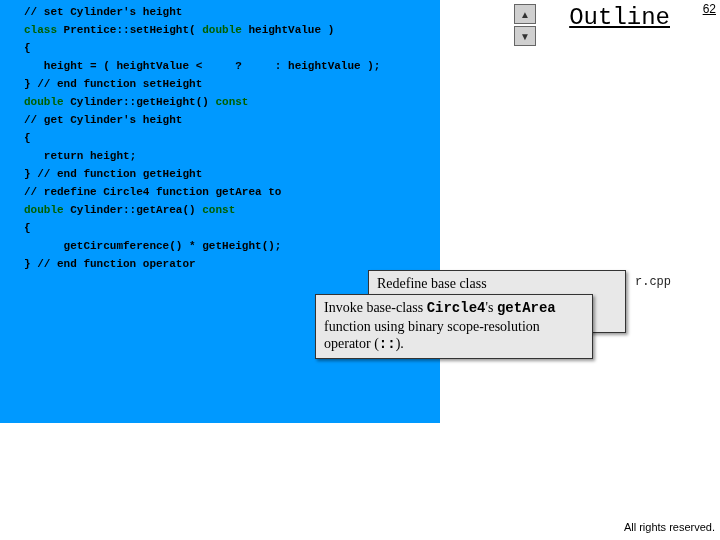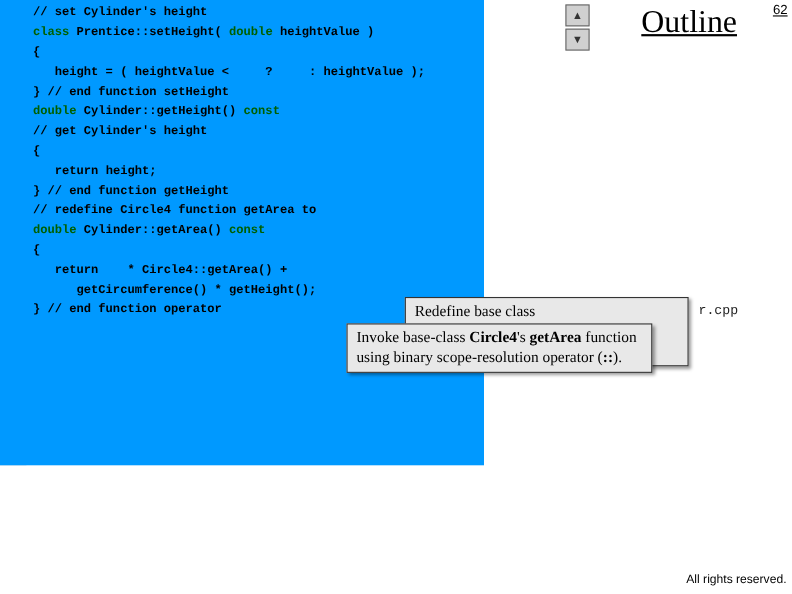--- a/index.html
+++ b/index.html
@@ -33,21 +33,21 @@
     height: 420px;
     background: #d0d0d0;
     text-align: right;
     padding-top: 3px;
     font-family: "Courier New", monospace;
     font-size: 11px;
     font-weight: bold;
     line-height: 18px;
   }
   .ln { padding-right: 2px; color:#222; }
-  .code-line { padding-left: 30px; white-space: pre; color:#000; }
+  .code-line { white-space: pre; color:#000;margin-left:24px; }
   .kw-void { color: #006000; }
   .kw-double { color: #006000; }
   .kw-return { color:#000; }
   .nav-btns {
     position: absolute;
     right: 184px;
     top: 4px;
     display: flex;
     flex-direction: column;
     gap: 2px;
@@ -55,43 +55,43 @@
   .nav-btn {
     width: 20px; height: 18px;
     background: #d0d0d0;
     border: 1px solid #666;
     display:flex; align-items:center; justify-content:center;
     font-size:10px; color:#333;
   }
   .outline-title {
     position:absolute;
     right: 50px; top: 4px;
-    font-family: Liberation Serif, serif;
-    font-size: 29px;
+    font-family: Liberation Mono, monospace;
+    font-size: 24px;
     text-decoration: underline;
   }
   .page-num {
     position:absolute;
     right: 4px; top: 2px;
     font-size: 12px;
     text-decoration: underline;
   }
   .callout {
     position:absolute;
     background:#e8e8e8;
     border:1px solid #333;
     box-shadow: 2px 2px 3px rgba(0,0,0,0.4);
     font-family:"Times New Roman", serif;
     font-size:14px;
     padding:4px 8px;
     line-height:1.25;
   }
   .callout1 { left: 368px; top: 270px; width: 240px; }
   .callout2 { left: 315px; top: 294px; width: 260px; z-index:2;}
-  .callout .mono { font-family:Liberation Serif, serif; font-weight:bold; }
+  .callout .mono { font-family:Liberation Mono, monospace; font-weight:bold; }
   .cpp-label {
     position:absolute;
     left: 635px; top: 275px;
     font-family:"Courier New",monospace;
     font-size:12px;
     color:#222;
   }
   .copyright {
     position:absolute;
     right: 5px;
@@ -140,21 +140,20 @@
   <div class="code-line"><span class="kw-double">double</span><span> Cylinder::getHeight() </span><span class="kw-double">const</span></div>
   <div class="code-line">// get Cylinder's height</div>
   <div class="code-line">{</div>
   <div class="code-line"><span class="kw-return">   return</span><span> height;</span></div>
   <div class="code-line"></div>
   <div class="code-line">} // end function getHeight</div>
   <div class="code-line"></div>
   <div class="code-line">// redefine Circle4 function getArea to</div>
   <div class="code-line"><span class="kw-double">double</span><span> Cylinder::getArea() </span><span class="kw-double">const</span></div>
   <div class="code-line">{</div>
-  <div class="code-line"><span class="kw-return">   return</span><span>    * Circle4::getArea() +</span></div>
   <div class="code-line">      getCircumference() * getHeight();</div>
   <div class="code-line"></div>
   <div class="code-line">} // end function operator</div>
   <div class="code-line"></div>
 </div>
 
 <div class="nav-btns">
   <div class="nav-btn">
       <span>▲</span>
     </div>

